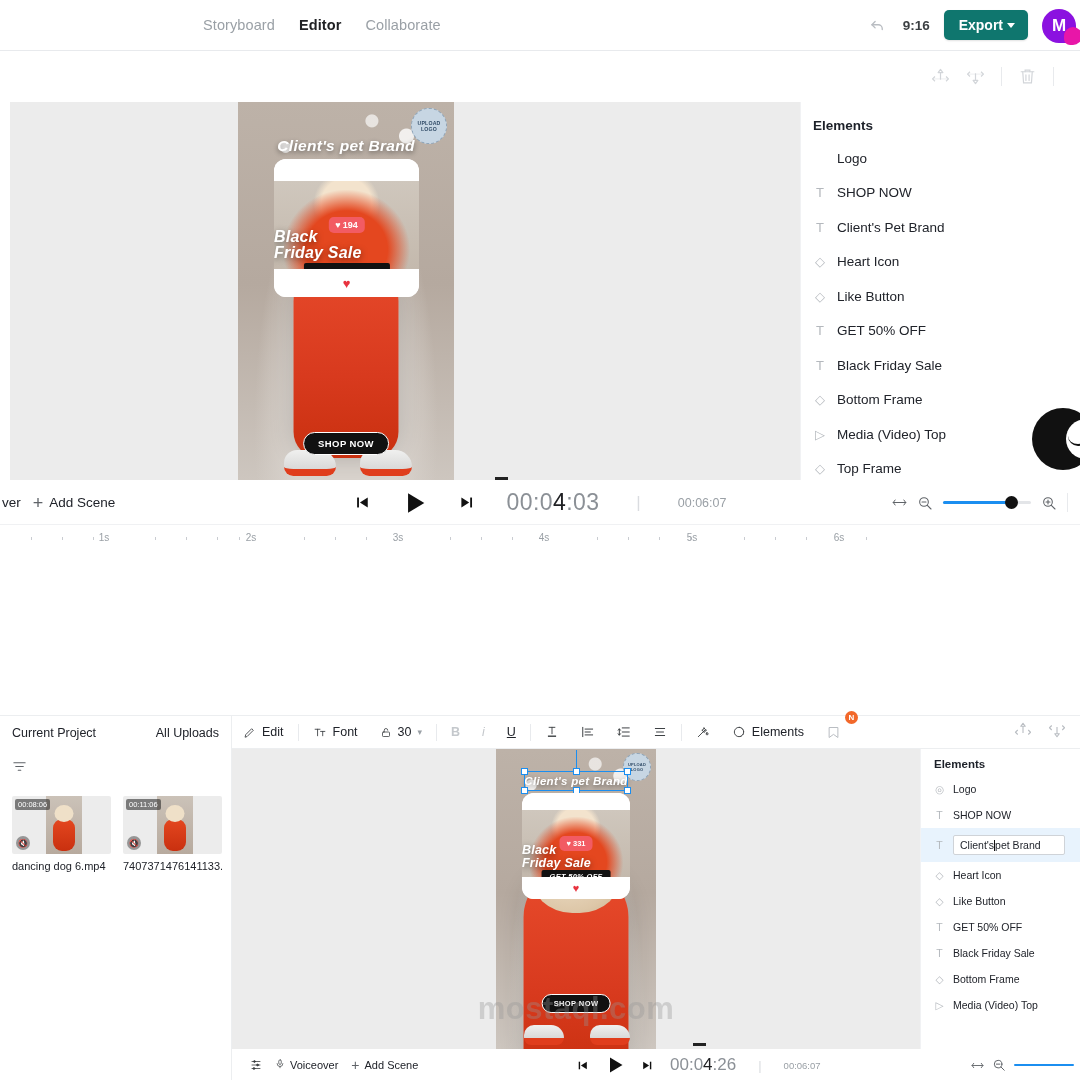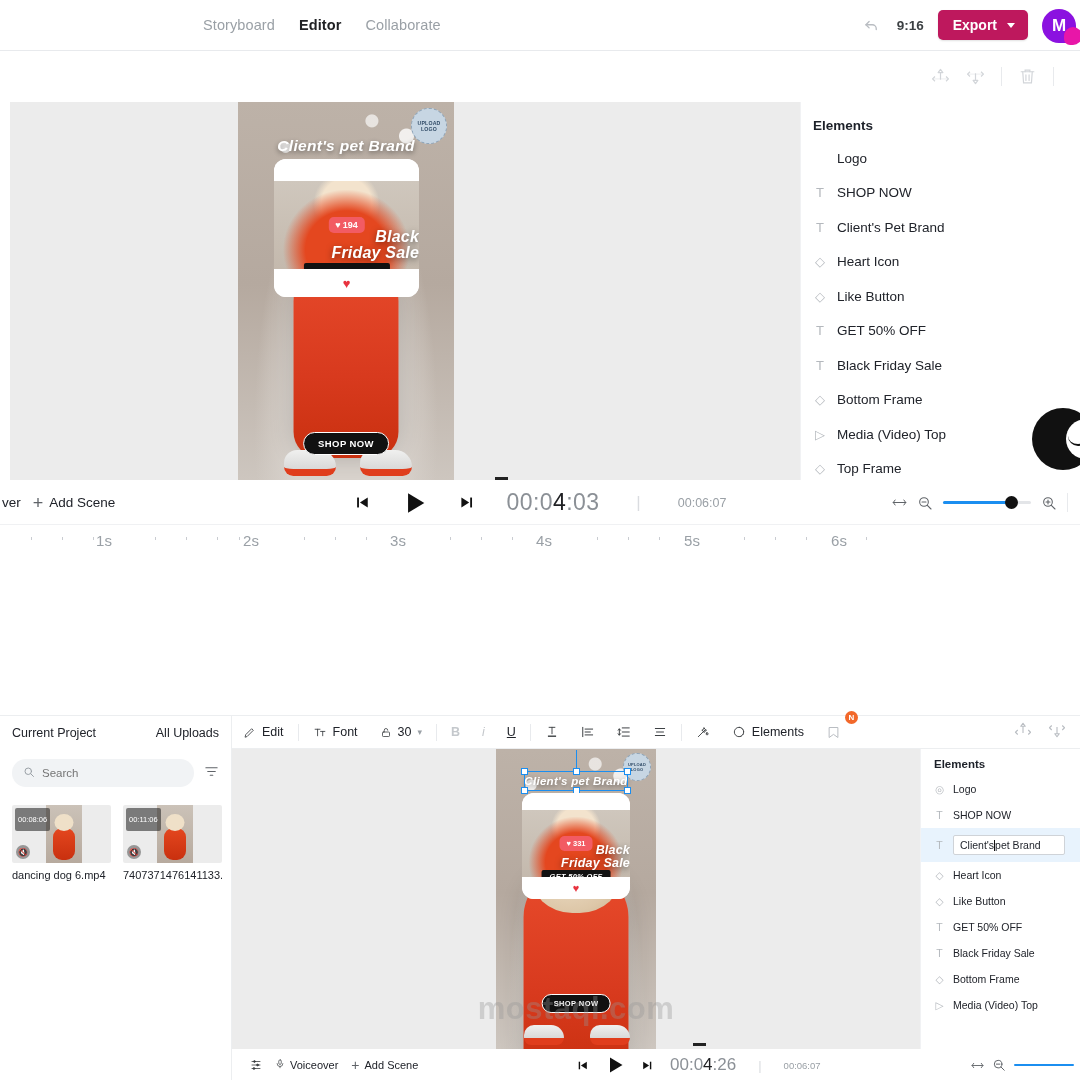--- a/index.html
+++ b/index.html
@@ -20,22 +20,22 @@
     background:#fff; border-bottom:1px solid #e8eaed;
     display:flex; align-items:center;
   }
   .nav-tabs{ display:flex; align-items:flex-end; gap:24px; margin-left:203px; }
   .nav-tab{ font-size:14.5px; color:#9aa0a6; cursor:pointer; letter-spacing:.1px; }
   .nav-tab.active{ color:#202124; font-weight:700; }
   .top-right{ margin-left:auto; display:flex; align-items:center; gap:14px; padding-right:6px;}
   .undo-ic{ width:22px;height:22px; color:#b9bdc2; display:flex;align-items:center;justify-content:center;cursor:pointer;}
   .time-label{ font-size:13.5px; font-weight:700; color:#3c4043; }
   .export-btn{
-    background:#be185d; color:#fff; font-size:14px; font-weight:700;
-    border-radius:5px; padding:7px 13px 7px 15px; display:flex; align-items:center; gap:10px;
+    background:#0f766e; color:#fff; font-size:14px; font-weight:700;
+    border-radius:5px; padding:7px 13px 7px 15px; display:flex; align-items:center; gap:4px;
     cursor:pointer; box-shadow:0 1px 2px rgba(0,0,0,.12);
   }
   .caret{ width:0;height:0;border-left:4px solid transparent;border-right:4px solid transparent;border-top:5px solid #fff; margin-top:1px;}
   .avatar-wrap{ position:relative; width:38px;height:38px; margin-right:-6px;}
   .avatar{
     position:absolute; left:0; top:3px; width:34px;height:34px; border-radius:50% 50% 8px 50%;
     background:#8b12e0; color:#fff; font-weight:700; font-size:17px;
     display:flex;align-items:center;justify-content:center;
   }
   .avatar-badge{
@@ -106,21 +106,21 @@
     position:absolute; left:0; right:0; top:22px; bottom:28px;
     background:
       radial-gradient(ellipse at 50% 78%, #e4471f 0 40%, transparent 62%),
       radial-gradient(circle at 50% 26%, #f3e3cd 0 26%, transparent 34%),
       linear-gradient(#cfc7bd,#c4b9ad);
     overflow:hidden;
   }
   .card .ftr{ position:absolute;left:0;right:0;bottom:0;height:28px;background:#fff;
     display:flex;align-items:center;justify-content:center;}
   .bf-text{
-    position:absolute; left:0;right:0; top:48px; text-align:right; color:#fff;
+    position:absolute; left:0;right:0; top:48px; text-align:left; color:#fff;
     font-weight:700; font-style:italic; font-size:16px; line-height:1.02; letter-spacing:.2px;
     text-shadow:0 2px 6px rgba(0,0,0,.5);
   }
   .get-off{
     position:absolute; left:50%; transform:translateX(-50%); top:82px;
     background:#111; color:#fff; font-size:9.5px; font-weight:700; font-style:italic;
     padding:3px 10px; border-radius:2px; white-space:nowrap; letter-spacing:.3px;
   }
   .like-pill{
     position:absolute; left:50%; transform:translateX(-50%); bottom:36px;
@@ -173,21 +173,21 @@
   .tot-time{ font-size:12.5px; color:#9aa0a6;}
   .tp-right{ margin-left:auto; display:flex; align-items:center; gap:10px; padding-right:12px;}
   .zoom-track{ width:88px;height:3px; background:#e3e5e8; border-radius:3px; position:relative;}
   .zoom-fill{ position:absolute;left:0;top:0;height:3px;background:#1b8ef0;border-radius:3px;width:76%;}
   .zoom-knob{ position:absolute; left:70%; top:-5px; width:13px;height:13px;border-radius:50%;background:#111;}
 
   
   .timeline{ position:absolute; left:0; top:525px; width:1080px; height:190px; background:#fff;}
   .ruler{ position:relative; height:25px; width:875px; }
   .ruler .tick{ position:absolute; top:12px; width:1px; height:3px; background:#c9ccd1;}
-  .ruler .lbl{ position:absolute; top:7px; transform:translateX(-50%); font-size:15px; color:#9aa0a6;}
+  .ruler .lbl{ position:absolute; top:7px; transform:translateX(-50%); font-size:10px; color:#9aa0a6;}
   .tl-addscene{ position:absolute; left:890px; top:533px; display:flex;align-items:center;gap:7px;
     font-size:13.5px; color:#20232a; cursor:pointer;}
   .track-video{
     position:absolute; left:10px; top:553px; width:865px; height:66px;
     background:#4e7189; border:2px solid #1b9bf0; border-radius:2px; overflow:hidden;
   }
   .playhead{ position:absolute; left:560px; top:530px; width:1px; height:178px; background:#5b6670; }
   .playhead .head{
     position:absolute; left:-6px; top:-7px; width:13px;height:15px; background:#fff;
     border:1.5px solid #3c4752; border-radius:2px 2px 7px 7px;
@@ -218,21 +218,21 @@
   .thumbs{ display:flex; gap:12px; padding:10px 12px;}
   .thumb{ width:99px; cursor:pointer;}
   .thumb .img{ position:relative; width:99px;height:58px; background:#ececec; overflow:hidden; border-radius:2px;}
   .thumb .img .strip{ position:absolute; left:34px; top:0; width:36px; height:58px;
     background:linear-gradient(#cbc2b8,#b7aa9e); }
   .thumb .img .strip:before{ content:""; position:absolute; left:50%; top:40%; transform:translateX(-50%);
     width:22px;height:32px;border-radius:9px; background:linear-gradient(#e4471f,#c9300f);}
   .thumb .img .strip:after{ content:""; position:absolute; left:50%; top:16%; transform:translateX(-50%);
     width:19px;height:17px;border-radius:50%; background:#efe0c8;}
   .thumb .dur{ position:absolute; left:3px; top:3px; background:rgba(30,30,30,.55); color:#fff;
-    font-size:7.5px; padding:7px 3px; border-radius:2px;}
+    font-size:7.5px; padding:1px 3px; border-radius:2px;}
   .thumb .mute{ position:absolute; left:4px; bottom:4px; width:14px;height:14px;border-radius:50%;
     background:rgba(80,80,80,.55); color:#fff; font-size:8px; display:flex;align-items:center;justify-content:center;}
   .thumb .nm{ font-size:11px; color:#20232a; margin-top:6px; white-space:nowrap; overflow:hidden;}
 
   .stage-low{ position:absolute; left:232px; top:33px; width:688px; height:300px; background:#ececec; overflow:hidden;}
   .phone-low{ position:absolute; left:264px; top:0; width:160px; height:300px; overflow:hidden; background:#b9ada3;}
   .wm{ position:absolute; left:50%; transform:translateX(-50%); bottom:22px;
     font-size:31px; color:rgba(150,150,150,.35); font-weight:700; letter-spacing:.5px; white-space:nowrap;}
   .sel-box{ position:absolute; left:28px; top:22px; width:104px; height:20px; border:1.4px solid #1b8ef0;}
   .sel-box .h{ position:absolute; width:7px;height:7px;background:#fff;border:1.4px solid #1b8ef0;}
@@ -509,29 +509,20 @@
   </div>
 
   <div class="lower">
 
     <div class="media-panel">
       <div class="mp-tabs">
         <span class="mp-tab">Current Project</span>
         <span class="mp-tab">All Uploads</span>
       </div>
       <div class="mp-searchrow">
-        <div class="mp-search">
-          <span>
-            <svg width="12" height="12" viewBox="0 0 24 24" fill="none" stroke="#9aa0a6" stroke-width="2" stroke-linecap="round">
-                <circle cx="10.5" cy="10.5" r="6.5"></circle>
-                <path d="M15.5 15.5 L21 21"></path>
-              </svg>
-          </span>
-          <input value="" placeholder="Search" style="">
-        </div>
         <span>
           <svg width="15" height="15" viewBox="0 0 24 24" fill="none" stroke="#5f6368" stroke-width="1.8" stroke-linecap="round">
               <path d="M3 6 h18 M6 12 h12 M10 18 h4"></path>
             </svg>
         </span>
       </div>
       <div class="thumbs">
         <div class="thumb">
           <div class="img">
             <div class="strip"></div>

